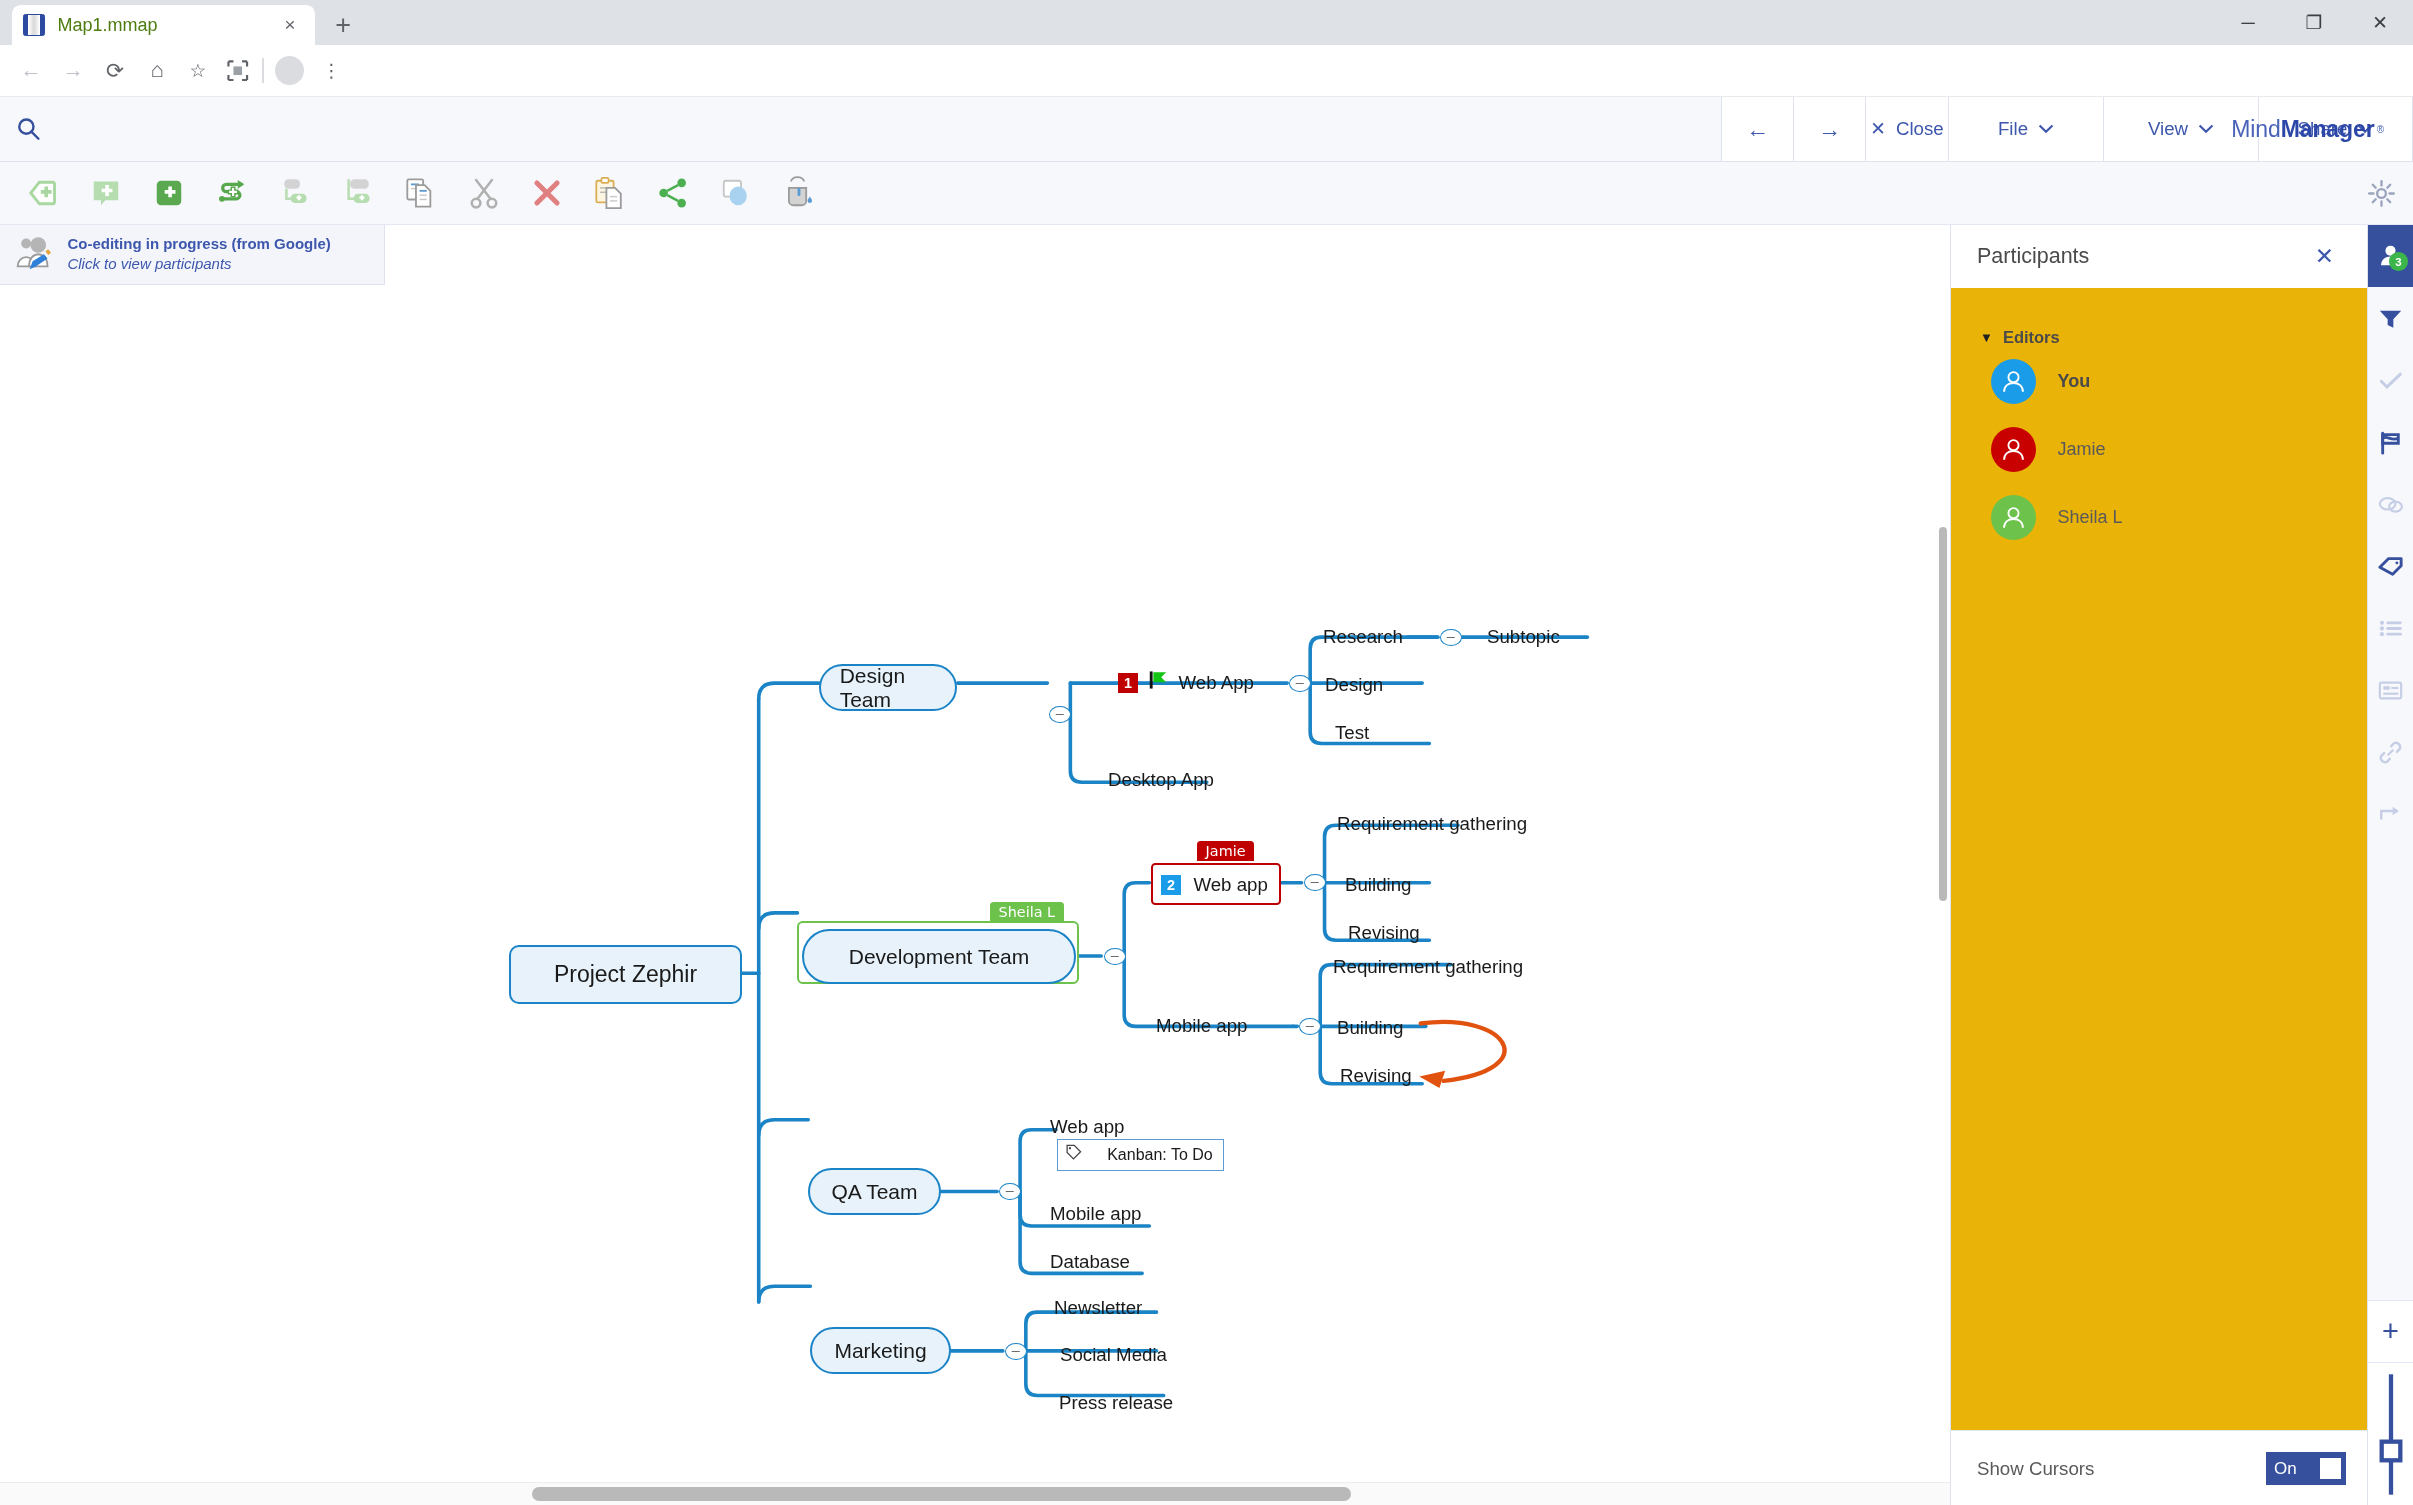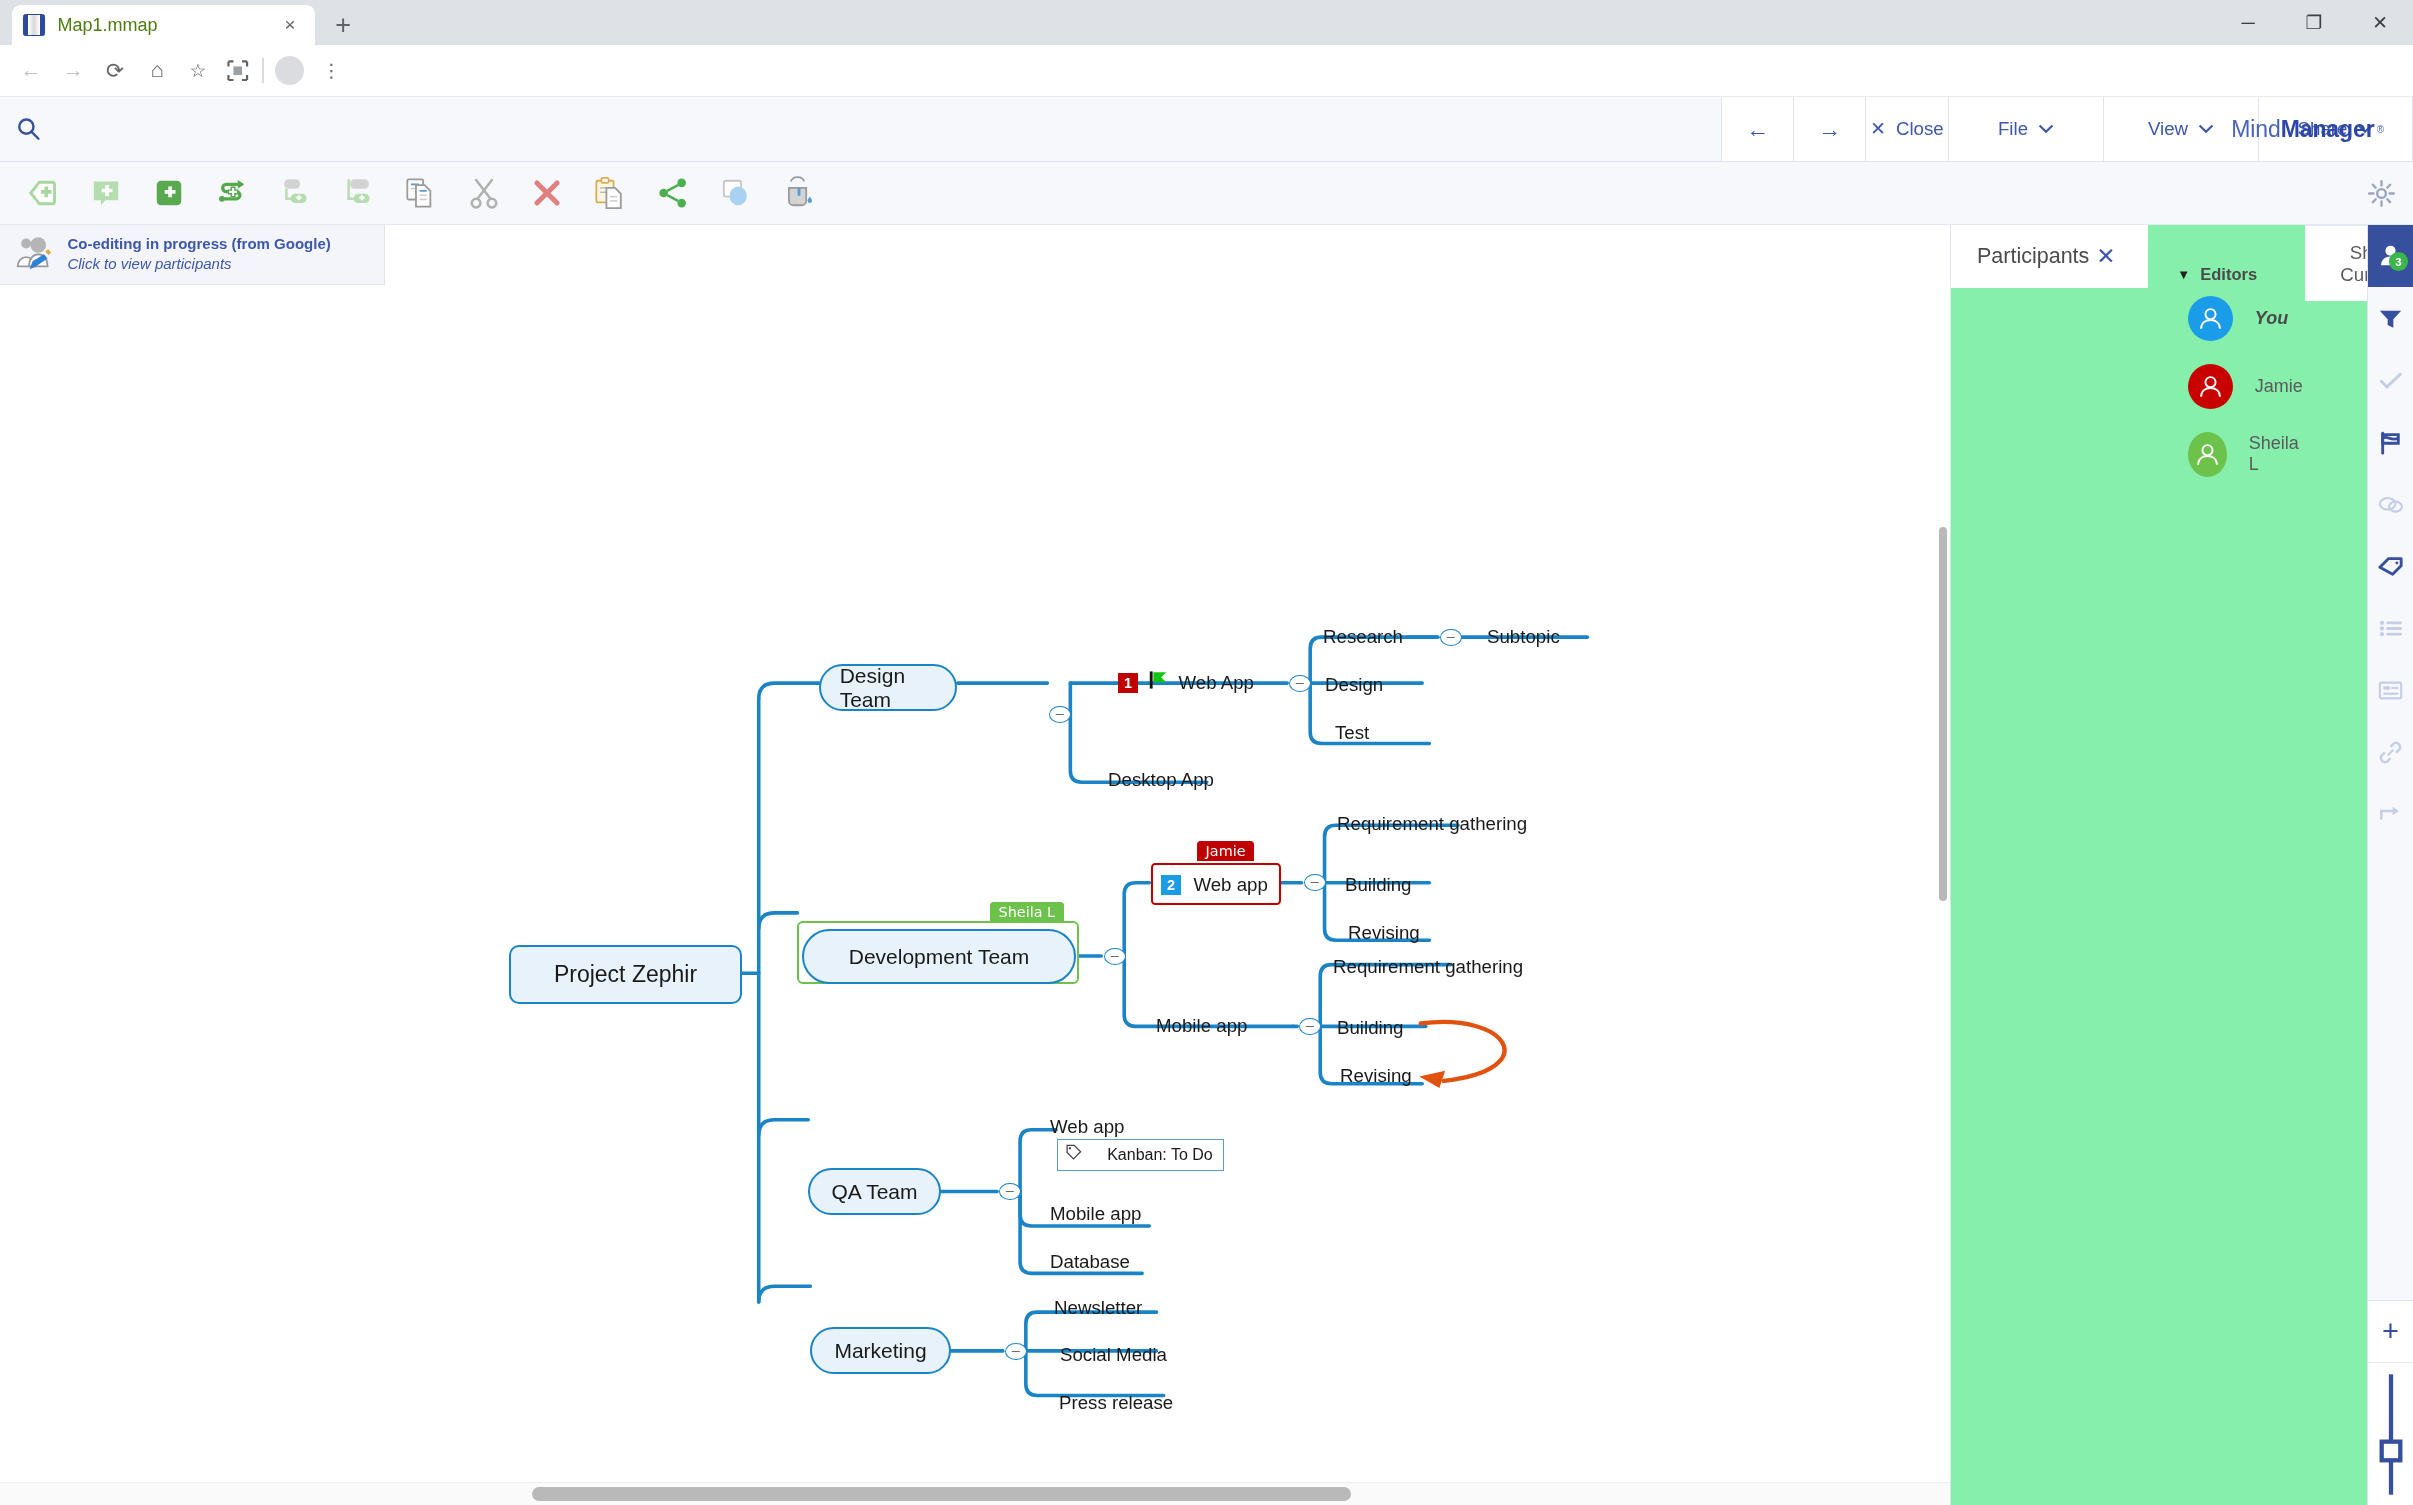--- a/index.html
+++ b/index.html
@@ -158,38 +158,38 @@
   #h-scroll-track {
     position:absolute; left:0; bottom:0; width:100%; height:24.4px;
     background:#fafafa; border-top:0.7px solid #ededed;
   }
   #h-scroll-thumb {
     position:absolute; left:532px; bottom:5px; width:819px; height:14.4px;
     background:#b9b9b9; border-radius:7.2px;
   }
 
   
-  #panel { width:417px; background:#86efac; border-left:0.7px solid #dfe3ef;
-           display:flex; flex-direction:row; }
+  #panel { width:417px; background:#eab308; border-left:0.7px solid #dfe3ef;
+           display:flex; flex-direction:column; }
   #panel-head {
     height:63px; background:#fff; display:flex; align-items:center;
     padding:0 26px; justify-content:space-between;
   }
   #panel-title { font-size:21.5px; color:#4a4a4a; }
   #panel-close { font-size:23px; color:#3d57ad; width:33px;height:33px;
     display:flex;align-items:center;justify-content:center; }
   #panel-body { flex:1; padding:40px 0 0 0; }
   .grp-head { display:flex; align-items:center; gap:10px; padding:0 0 0 29px;
     font-size:16.5px; font-weight:bold; color:#4a4a4a; }
   .grp-caret { font-size:13px; color:#222; }
   .person { display:flex; align-items:center; gap:21.5px; padding:11.5px 0 11.5px 40px; }
   .pavatar { width:45px;height:45px;border-radius:50%;display:flex;
     align-items:center;justify-content:center; }
   .pname { font-size:18px; color:#5a5a5a; }
-  .pname.me { font-weight:bold; color:#4a4a4a;font-style:italic; }
+  .pname.me { font-weight:bold; color:#4a4a4a; }
   #panel-foot {
     height:76px; background:#fff; border-top:0.7px solid #e4e8f2;
     display:flex; align-items:center; justify-content:space-between;
     padding:0 21.5px 0 26px;
     text-align:center;
   }
   #cursors-label { font-size:18.7px; color:#5a5a5a; }
   #cursors-toggle {
     width:80px;height:33px;background:#36509e;display:flex;align-items:center;
     justify-content:space-between; padding:0 4.3px 0 8.6px;

